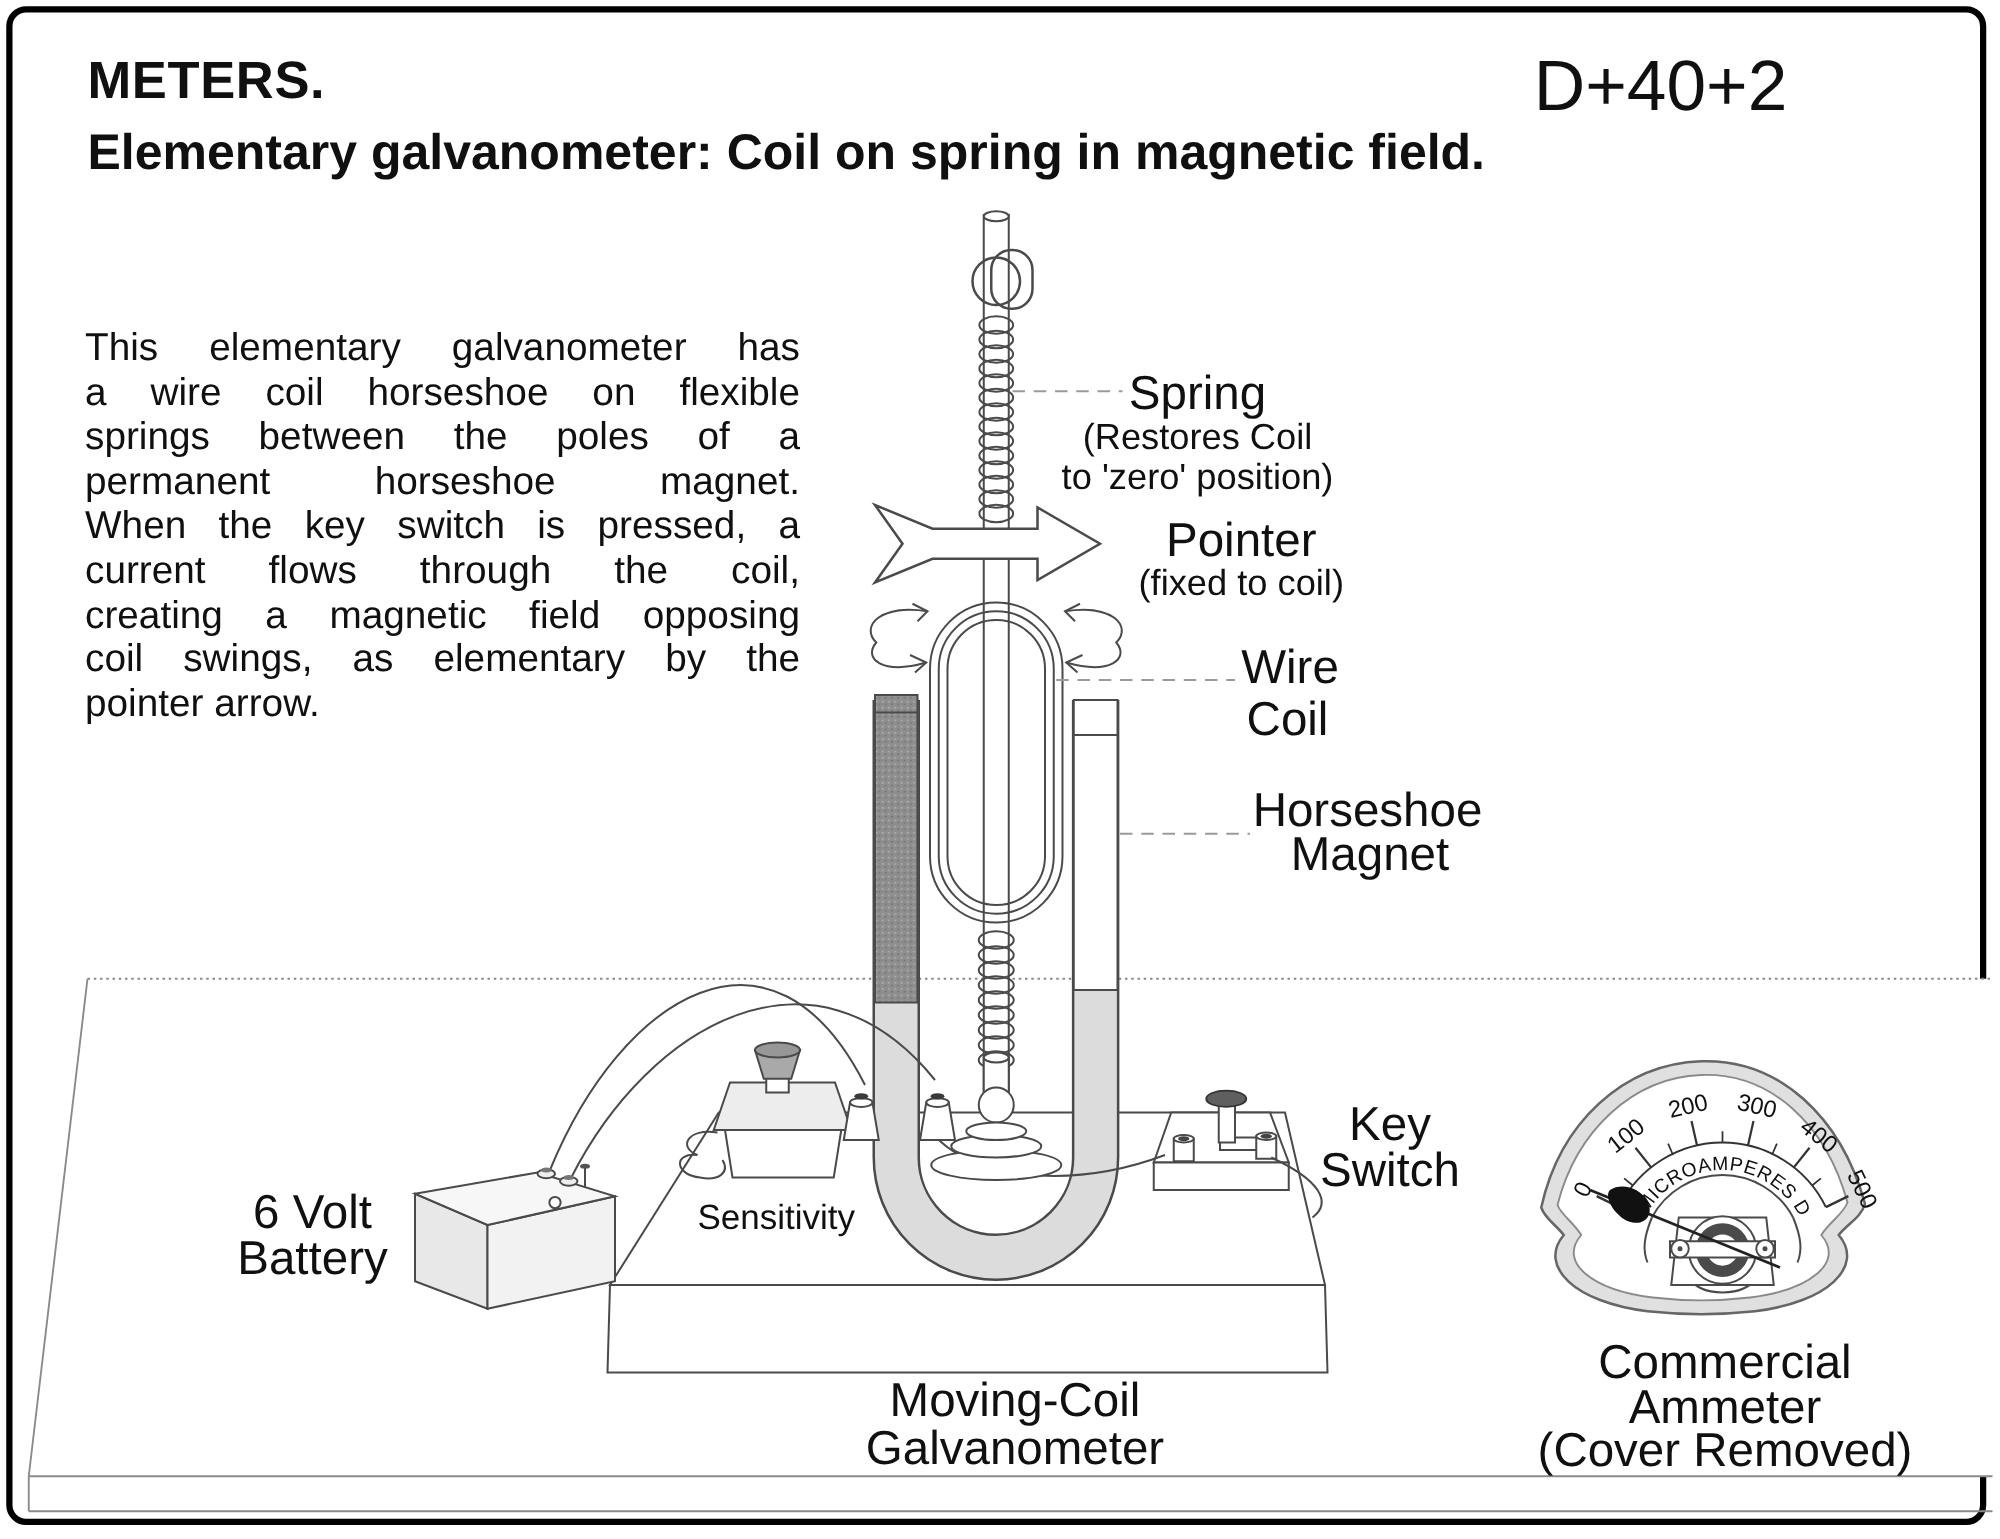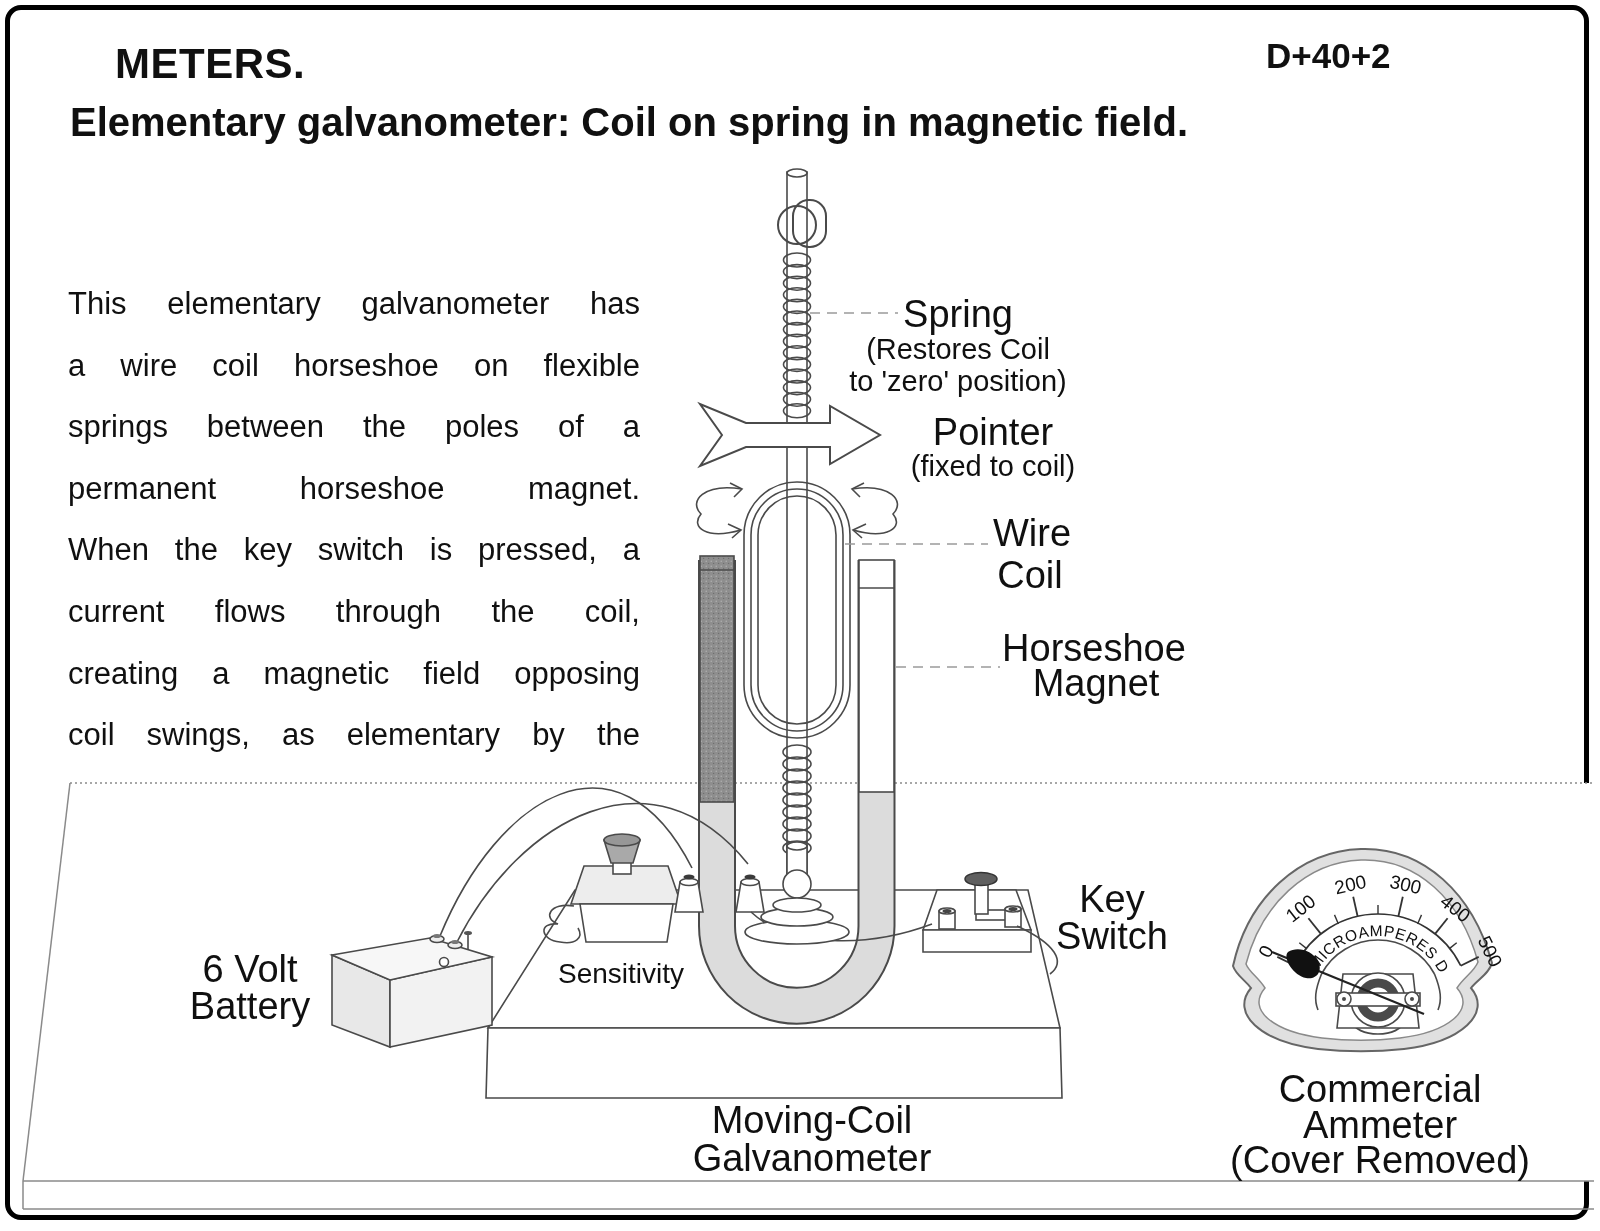--- a/index.html
+++ b/index.html
@@ -4,25 +4,25 @@
 <style>
   html,body { margin:0; padding:0; background:#fff; }
   .canvas {
     position:relative; width:1600px; height:1231px; background:#fff;
     font-family:"Liberation Sans", sans-serif; color:#101010; overflow:hidden;
   }
   .frame {
     position:absolute; left:5px; top:5px; width:1584px; height:1215px;
     border:5px solid #000; border-radius:16px; pointer-events:none; box-sizing:border-box;
   }
-  .title   { position:absolute; left:70px; top:40px;  font-size:42px; font-weight:bold; letter-spacing:.5px;margin-left:45px; }
-  .code    { position:absolute; left:1266px; top:36px; font-size:35px; font-weight:bold; }
+  .title   { position:absolute; left:70px; top:40px;  font-size:42px; font-weight:bold; letter-spacing:.5px; }
+  .code    { position:absolute; left:1227px; top:36px; font-size:57px; font-weight:normal; }
   .subtitle{ position:absolute; left:70px; top:100px; font-size:40px;font-weight:bold; }
   .para    { position:absolute; left:68px; top:260px; width:572px; font-size:31px; line-height:35.6px; }
-  .para-line { text-align:justify; text-align-last:justify; white-space:nowrap;margin-top:26px; }
+  .para-line { text-align:justify; text-align-last:justify; white-space:nowrap; }
   .para-line.last { text-align-last:left; }
   svg.art { position:absolute; left:0; top:0; }
   svg text { font-family:"Liberation Sans", sans-serif; fill:#101010; }
   .ln  { stroke:#4a4a4a; fill:none; stroke-width:1.6; }
   .fw  { fill:#ffffff; stroke:#4a4a4a; stroke-width:1.6; }
   .fg  { fill:#ededed; stroke:#4a4a4a; stroke-width:1.6; }
   .tbl { stroke:#8a8a8a; fill:none; stroke-width:1.5; }
   .lead{ stroke:#9a9a9a; stroke-width:1.6; stroke-dasharray:10 7; fill:none; }
   text.lbl  { font-size:38px; text-anchor:middle; }
   text.sub  { font-size:29px; text-anchor:middle; }

